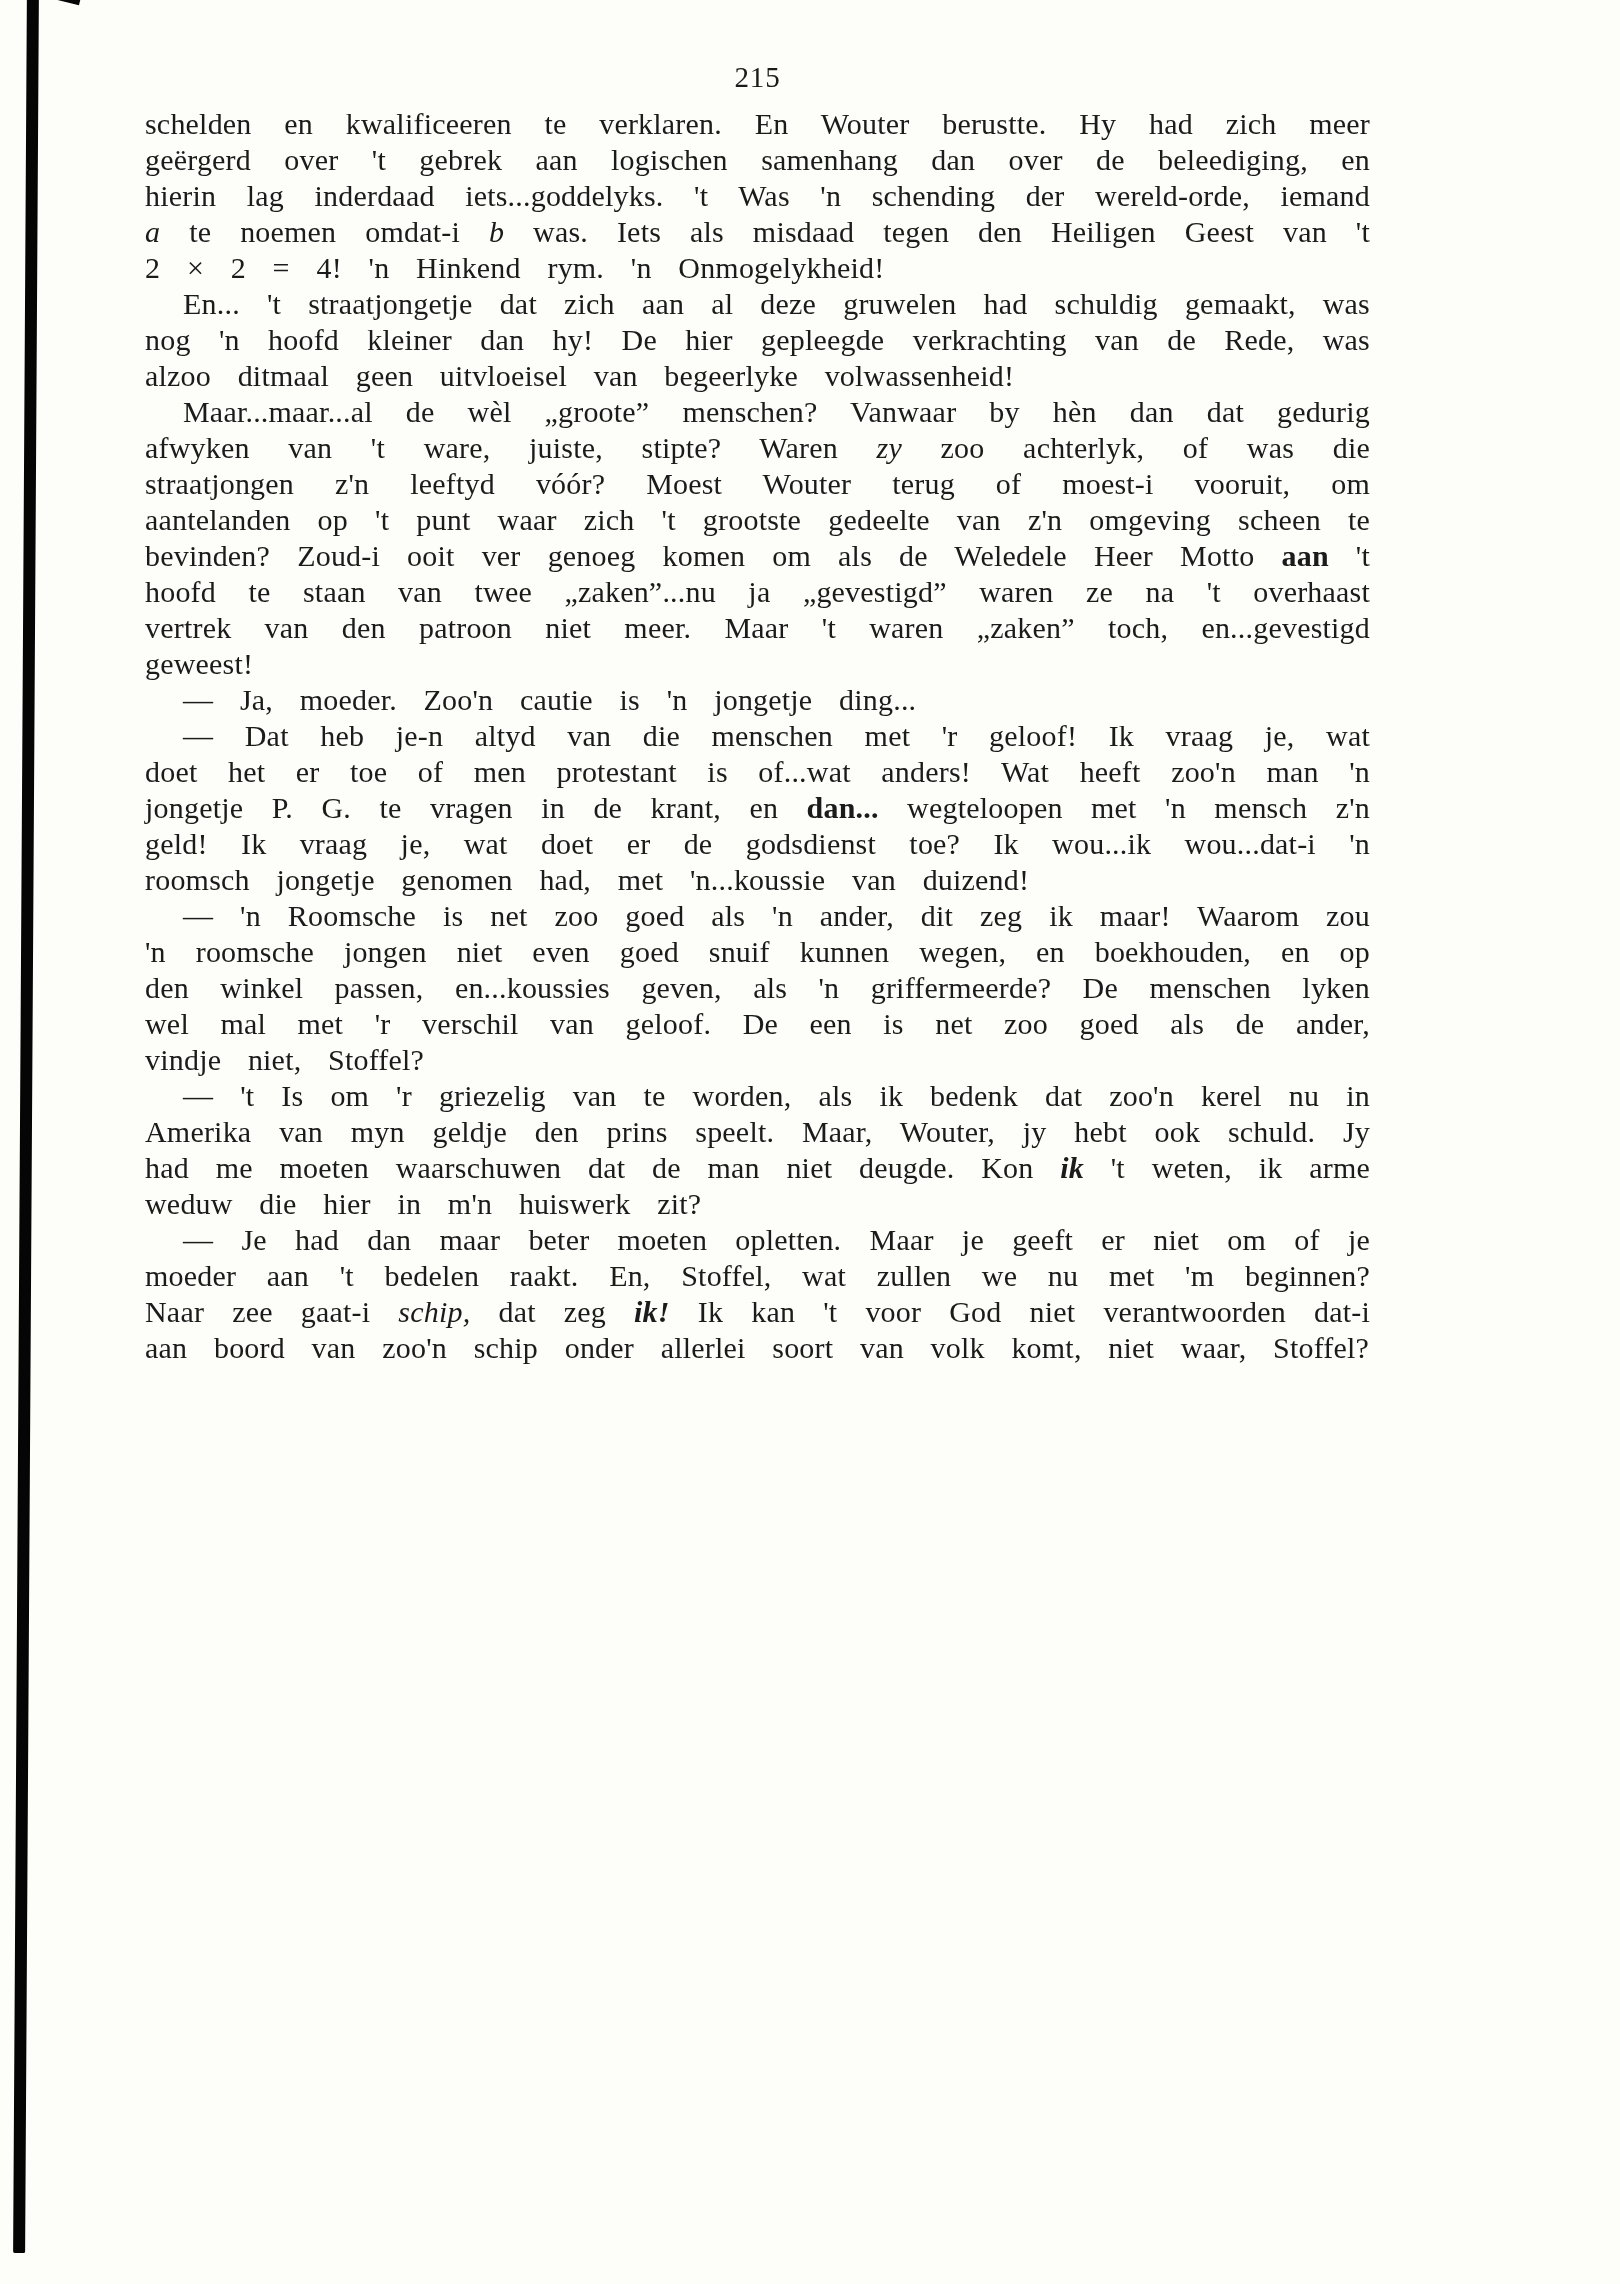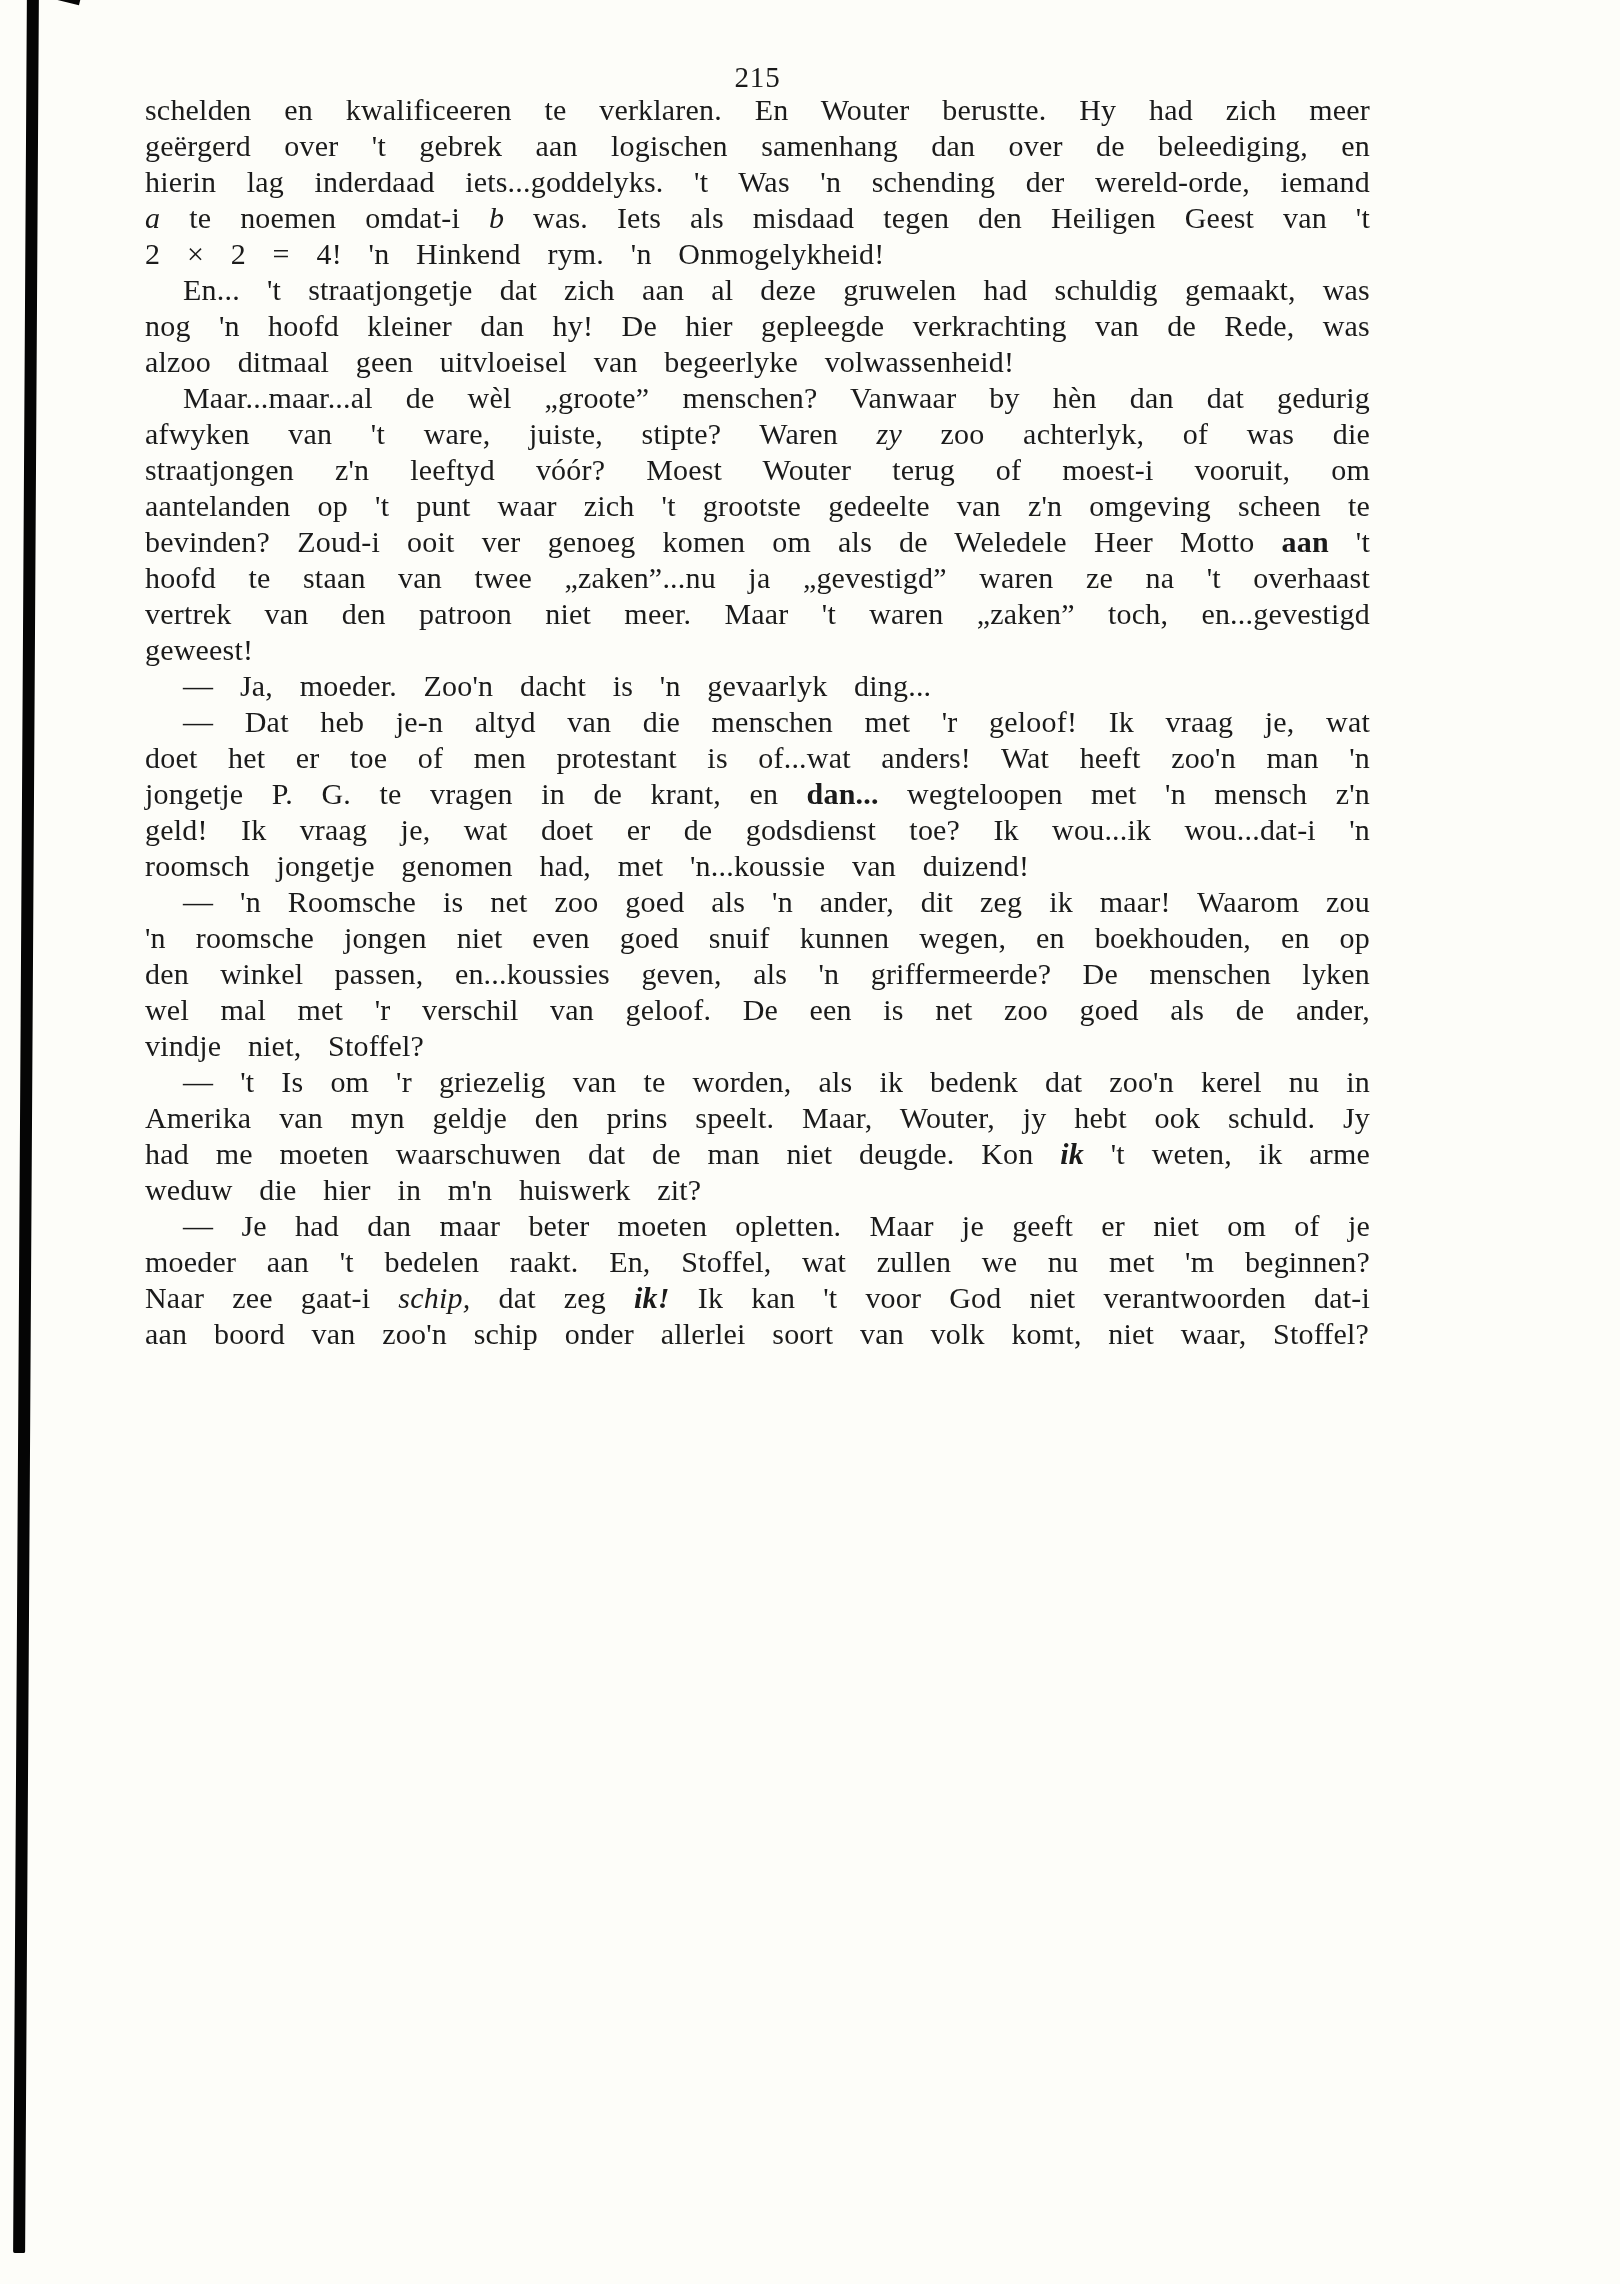--- a/index.html
+++ b/index.html
@@ -48,21 +48,21 @@
     top: 61px;
     left: 145px;
     width: 1225px;
     text-align: center;
     font-size: 29px;
     letter-spacing: 0.8px;
     color: var(--ink);
   }
   .text-block {
     position: absolute;
-    top: 92px;
+    top: 106px;
     left: 145px;
     width: 1225px;
     font-size: 30px;
     line-height: 36px;
     text-align: justify;
     word-spacing: 19px;
     letter-spacing: 0.2px;
     color: var(--ink);
   }
   .para {
@@ -78,20 +78,20 @@
 <body>
 
 <div class="page">
   <div class="binding-notch"></div>
   <div class="binding-bar"></div>
   <div class="page-number">215</div>
   <div class="text-block">
       <p class="para">schelden en kwalificeeren te verklaren. En Wouter berustte. Hy had zich meer geërgerd over 't gebrek aan logischen samenhang dan over de beleediging, en hierin lag inderdaad iets...goddelyks. 't Was 'n schending der wereld-orde, iemand <em>a</em> te noemen omdat-i <em>b</em> was. Iets als misdaad tegen den Heiligen Geest van 't 2 × 2 = 4! 'n Hinkend rym. 'n Onmogelykheid!</p>
       <p class="para indent">En... 't straatjongetje dat zich aan al deze gruwelen had schuldig gemaakt, was nog 'n hoofd kleiner dan hy! De hier gepleegde verkrachting van de Rede, was alzoo ditmaal geen uitvloeisel van begeerlyke volwassenheid!</p>
       <p class="para indent">Maar...maar...al de wèl „groote” menschen? Vanwaar by hèn dan dat gedurig afwyken van 't ware, juiste, stipte? Waren <em>zy</em> zoo achterlyk, of was die straatjongen z'n leeftyd vóór? Moest Wouter terug of moest-i vooruit, om aantelanden op 't punt waar zich 't grootste gedeelte van z'n omgeving scheen te bevinden? Zoud-i ooit ver genoeg komen om als de Weledele Heer Motto <strong>aan</strong> 't hoofd te staan van twee „zaken”...nu ja „gevestigd” waren ze na 't overhaast vertrek van den patroon niet meer. Maar 't waren „zaken” toch, en...gevestigd geweest!</p>
-      <p class="para indent">— Ja, moeder. Zoo'n dacht is 'n gevaarlyk ding...</p>
+      <p class="para indent">— Ja, moeder. Zoo'n cautie is 'n jongetje ding...</p>
       <p class="para indent">— Dat heb je-n altyd van die menschen met 'r geloof! Ik vraag je, wat doet het er toe of men protestant is of...wat anders! Wat heeft zoo'n man 'n jongetje P. G. te vragen in de krant, en <strong>dan...</strong> wegteloopen met 'n mensch z'n geld! Ik vraag je, wat doet er de godsdienst toe? Ik wou...ik wou...dat-i 'n roomsch jongetje genomen had, met 'n...koussie van duizend!</p>
       <p class="para indent">— 'n Roomsche is net zoo goed als 'n ander, dit zeg ik maar! Waarom zou 'n roomsche jongen niet even goed snuif kunnen wegen, en boekhouden, en op den winkel passen, en...koussies geven, als 'n griffermeerde? De menschen lyken wel mal met 'r verschil van geloof. De een is net zoo goed als de ander, vindje niet, Stoffel?</p>
       <p class="para indent">— 't Is om 'r griezelig van te worden, als ik bedenk dat zoo'n kerel nu in Amerika van myn geldje den prins speelt. Maar, Wouter, jy hebt ook schuld. Jy had me moeten waarschuwen dat de man niet deugde. Kon <strong style="font-style: italic; margin-top: 40px;">ik</strong> 't weten, ik arme weduw die hier in m'n huiswerk zit?</p>
       <p class="para indent">— Je had dan maar beter moeten opletten. Maar je geeft er niet om of je moeder aan 't bedelen raakt. En, Stoffel, wat zullen we nu met 'm beginnen? Naar zee gaat-i <em>schip,</em> dat zeg <strong style="font-style: italic;">ik!</strong> Ik kan 't voor God niet verantwoorden dat-i aan boord van zoo'n schip onder allerlei soort van volk komt, niet waar, Stoffel?</p>
     </div>
 </div>
 
 
 </body></html>

